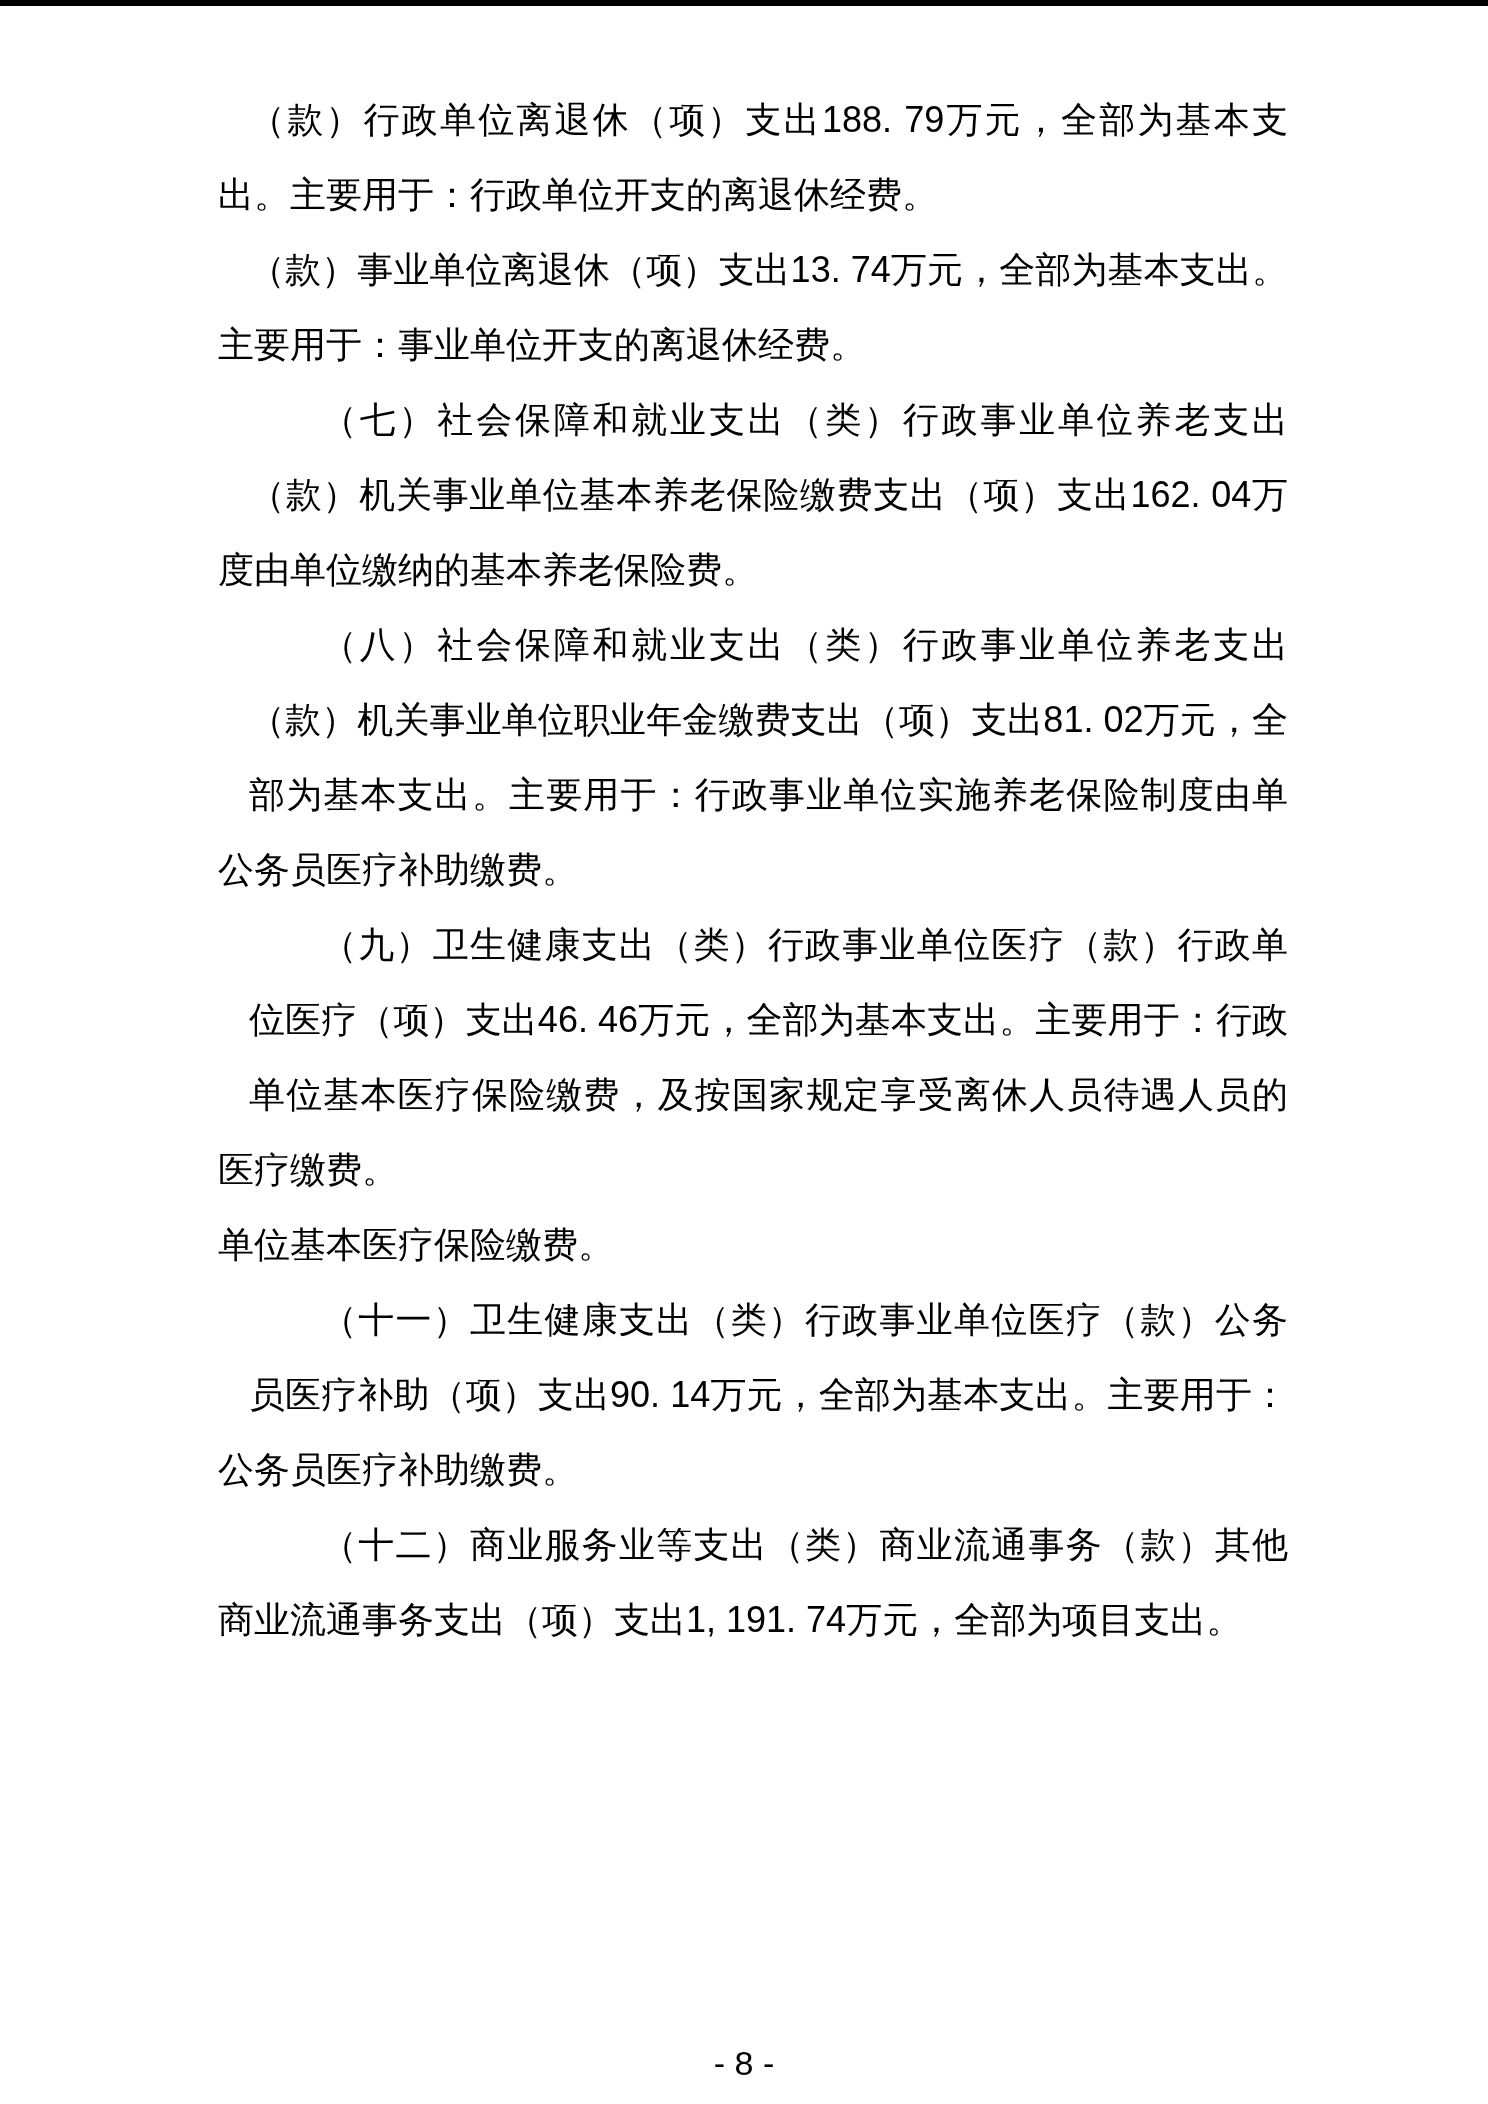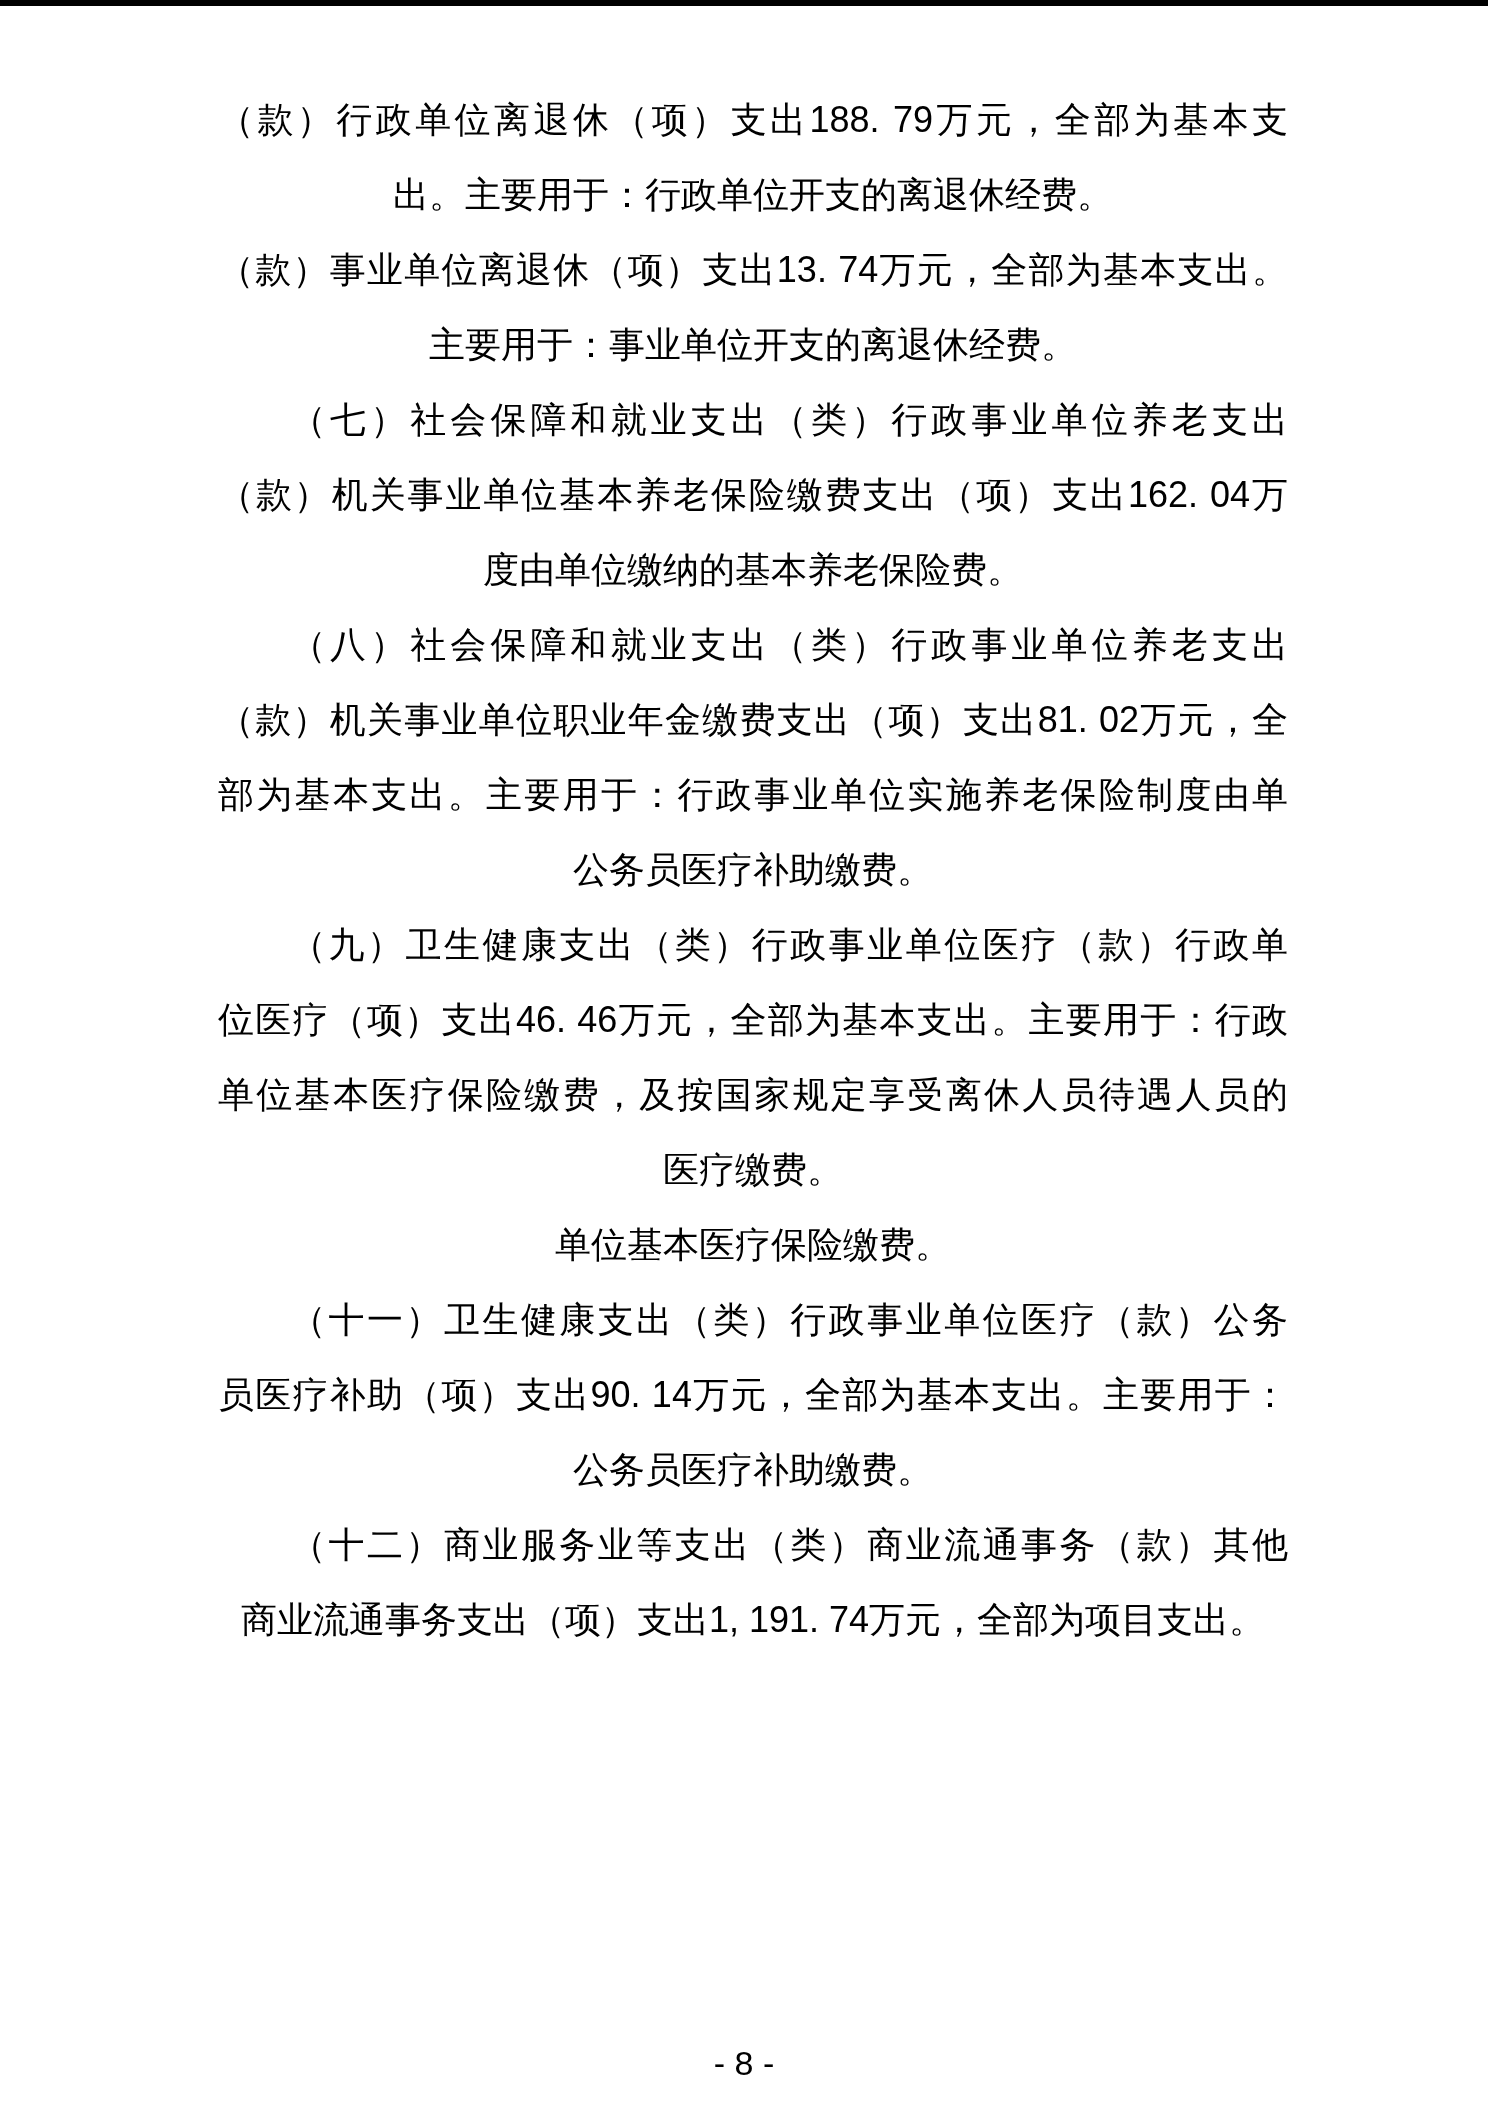--- a/index.html
+++ b/index.html
@@ -26,26 +26,27 @@
   .text-block {
     position: absolute;
     left: 218px;
     top: 82px;
     width: 1070px;
   }
   .line {
     font-size: 36px;
     line-height: 75px;
     height: 75px;
-    text-align: center;
+    text-align: left;
     color: #000000;
   }
   .line.justify {
     text-align: justify;
     text-align-last: justify;
+    margin-left: 31px;
   }
   .line.indent {
     padding-left: 72px;
     box-sizing: border-box;
   }
   .page-number {
     position: absolute;
     left: 0;
     top: 2042px;
     width: 1488px;

